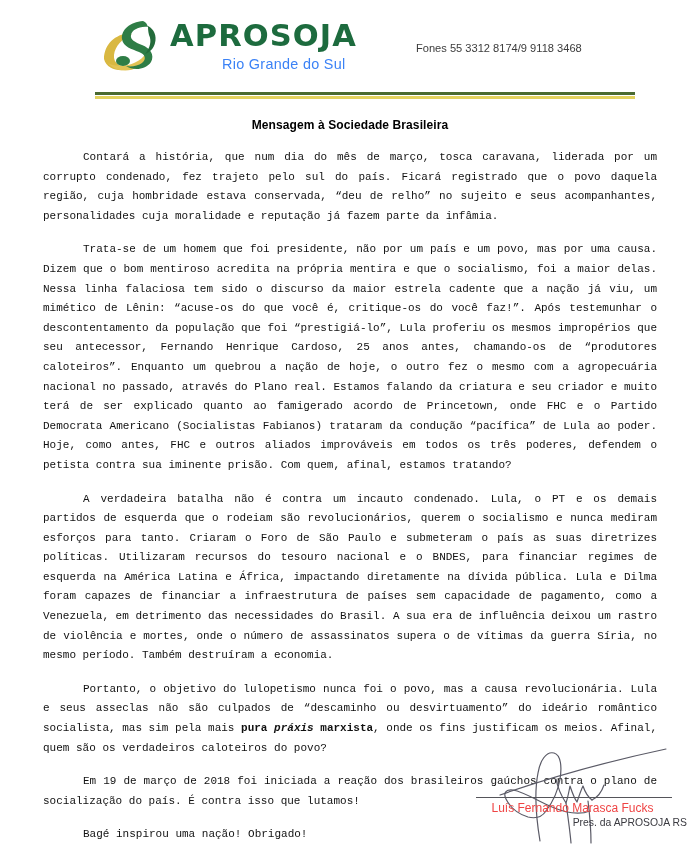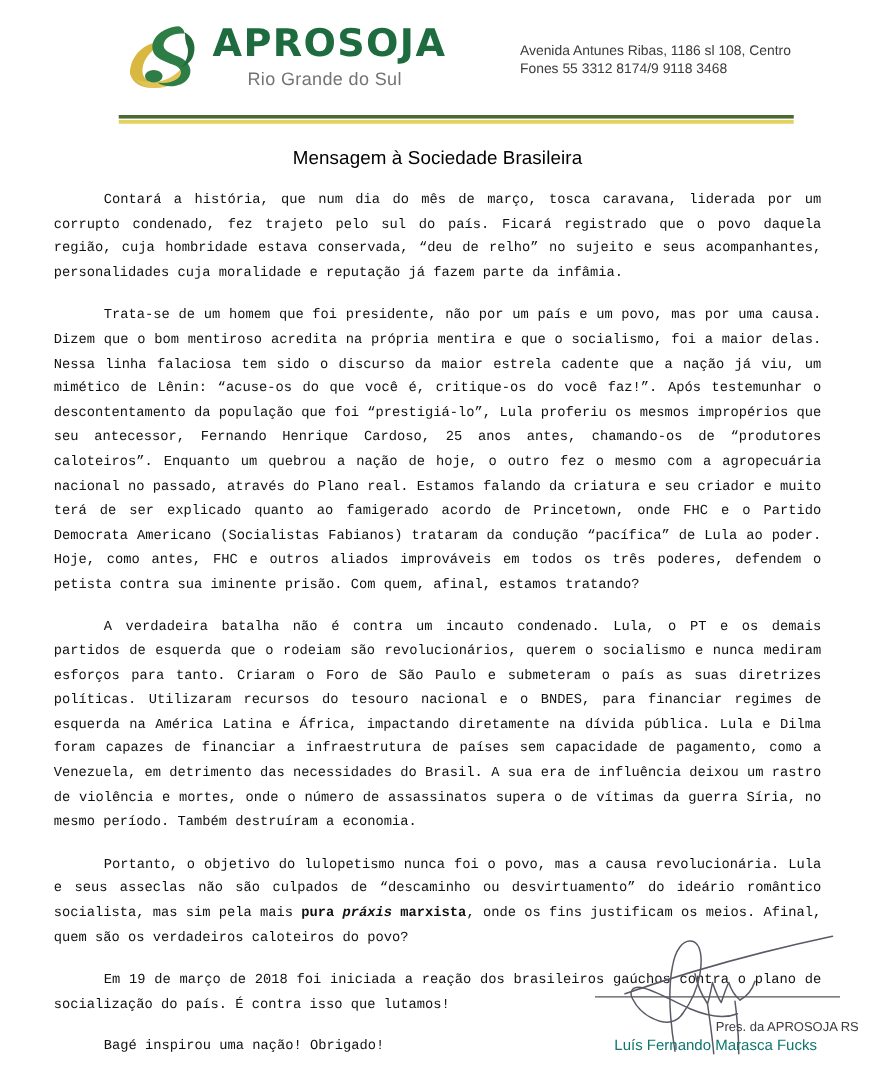--- a/index.html
+++ b/index.html
@@ -60,25 +60,25 @@
     font-weight: bold;
     letter-spacing: 1.1px;
     color: #1d6b3e;
     line-height: 1;
     white-space: nowrap;
   }
 
   .subwordmark {
     font-family: "Liberation Sans", sans-serif;
     font-size: 14.4px;
-    color: #737373;
+    color: #3b82f6;
     letter-spacing: 0.3px;
     line-height: 1;
     margin-top: 5px;
-    margin-left: 28px;
+    margin-left: 52px;
     white-space: nowrap;
   }
 
   .address-block {
     margin-left: 36px;
     padding-top: 4px;
     color: #3b3b3b;
   }
 
   .address-line {
@@ -120,22 +120,22 @@
   .content {
     position: absolute;
     left: 43px;
     top: 118px;
     width: 614px;
   }
 
   .doc-title {
     text-align: center;
     font-family: "Liberation Sans", sans-serif;
-    font-size: 15px;
-    font-weight: normal;
+    font-size: 12px;
+    font-weight: bold;
     color: #000000;
     margin: 0 0 16px 0;
     letter-spacing: 0.1px;
   }
 
   p.para {
     margin: 14px 0 14px 0;
     text-align: justify;
     text-justify: inter-word;
     font-family: Liberation Mono, monospace;
@@ -178,23 +178,22 @@
   }
 
   .sig-name {
     position: absolute;
     left: 0;
     top: 56px;
     width: 205px;
     text-align: center;
     font-family: "Liberation Sans", sans-serif;
     font-size: 12px;
-    color: #0f766e;
-    white-space: nowrap;
-    margin-top: 28px;
+    color: #ef4444;
+    white-space: nowrap;
   }
 
   .sig-role {
     position: absolute;
     left: 16px;
     top: 72px;
     width: 201px;
     text-align: right;
     font-family: "Liberation Sans", sans-serif;
     font-size: 10.4px;
@@ -226,21 +225,20 @@
       </div>
 
       <div class="wordmark-wrap">
         <div class="wordmark">APROSOJA</div>
         <div class="subwordmark">Rio Grande do Sul</div>
       </div>
 
     </div>
 
     <div class="address-block">
-      <div class="address-line">Avenida Antunes Ribas, 1186 sl 108, Centro</div>
       <div class="address-line">Fones 55 3312 8174/9 9118 3468</div>
     </div>
 
   </div>
 
   <div class="rules">
     <div class="rule-green"></div>
     <div class="rule-gap"></div>
     <div class="rule-gold"></div>
   </div>

